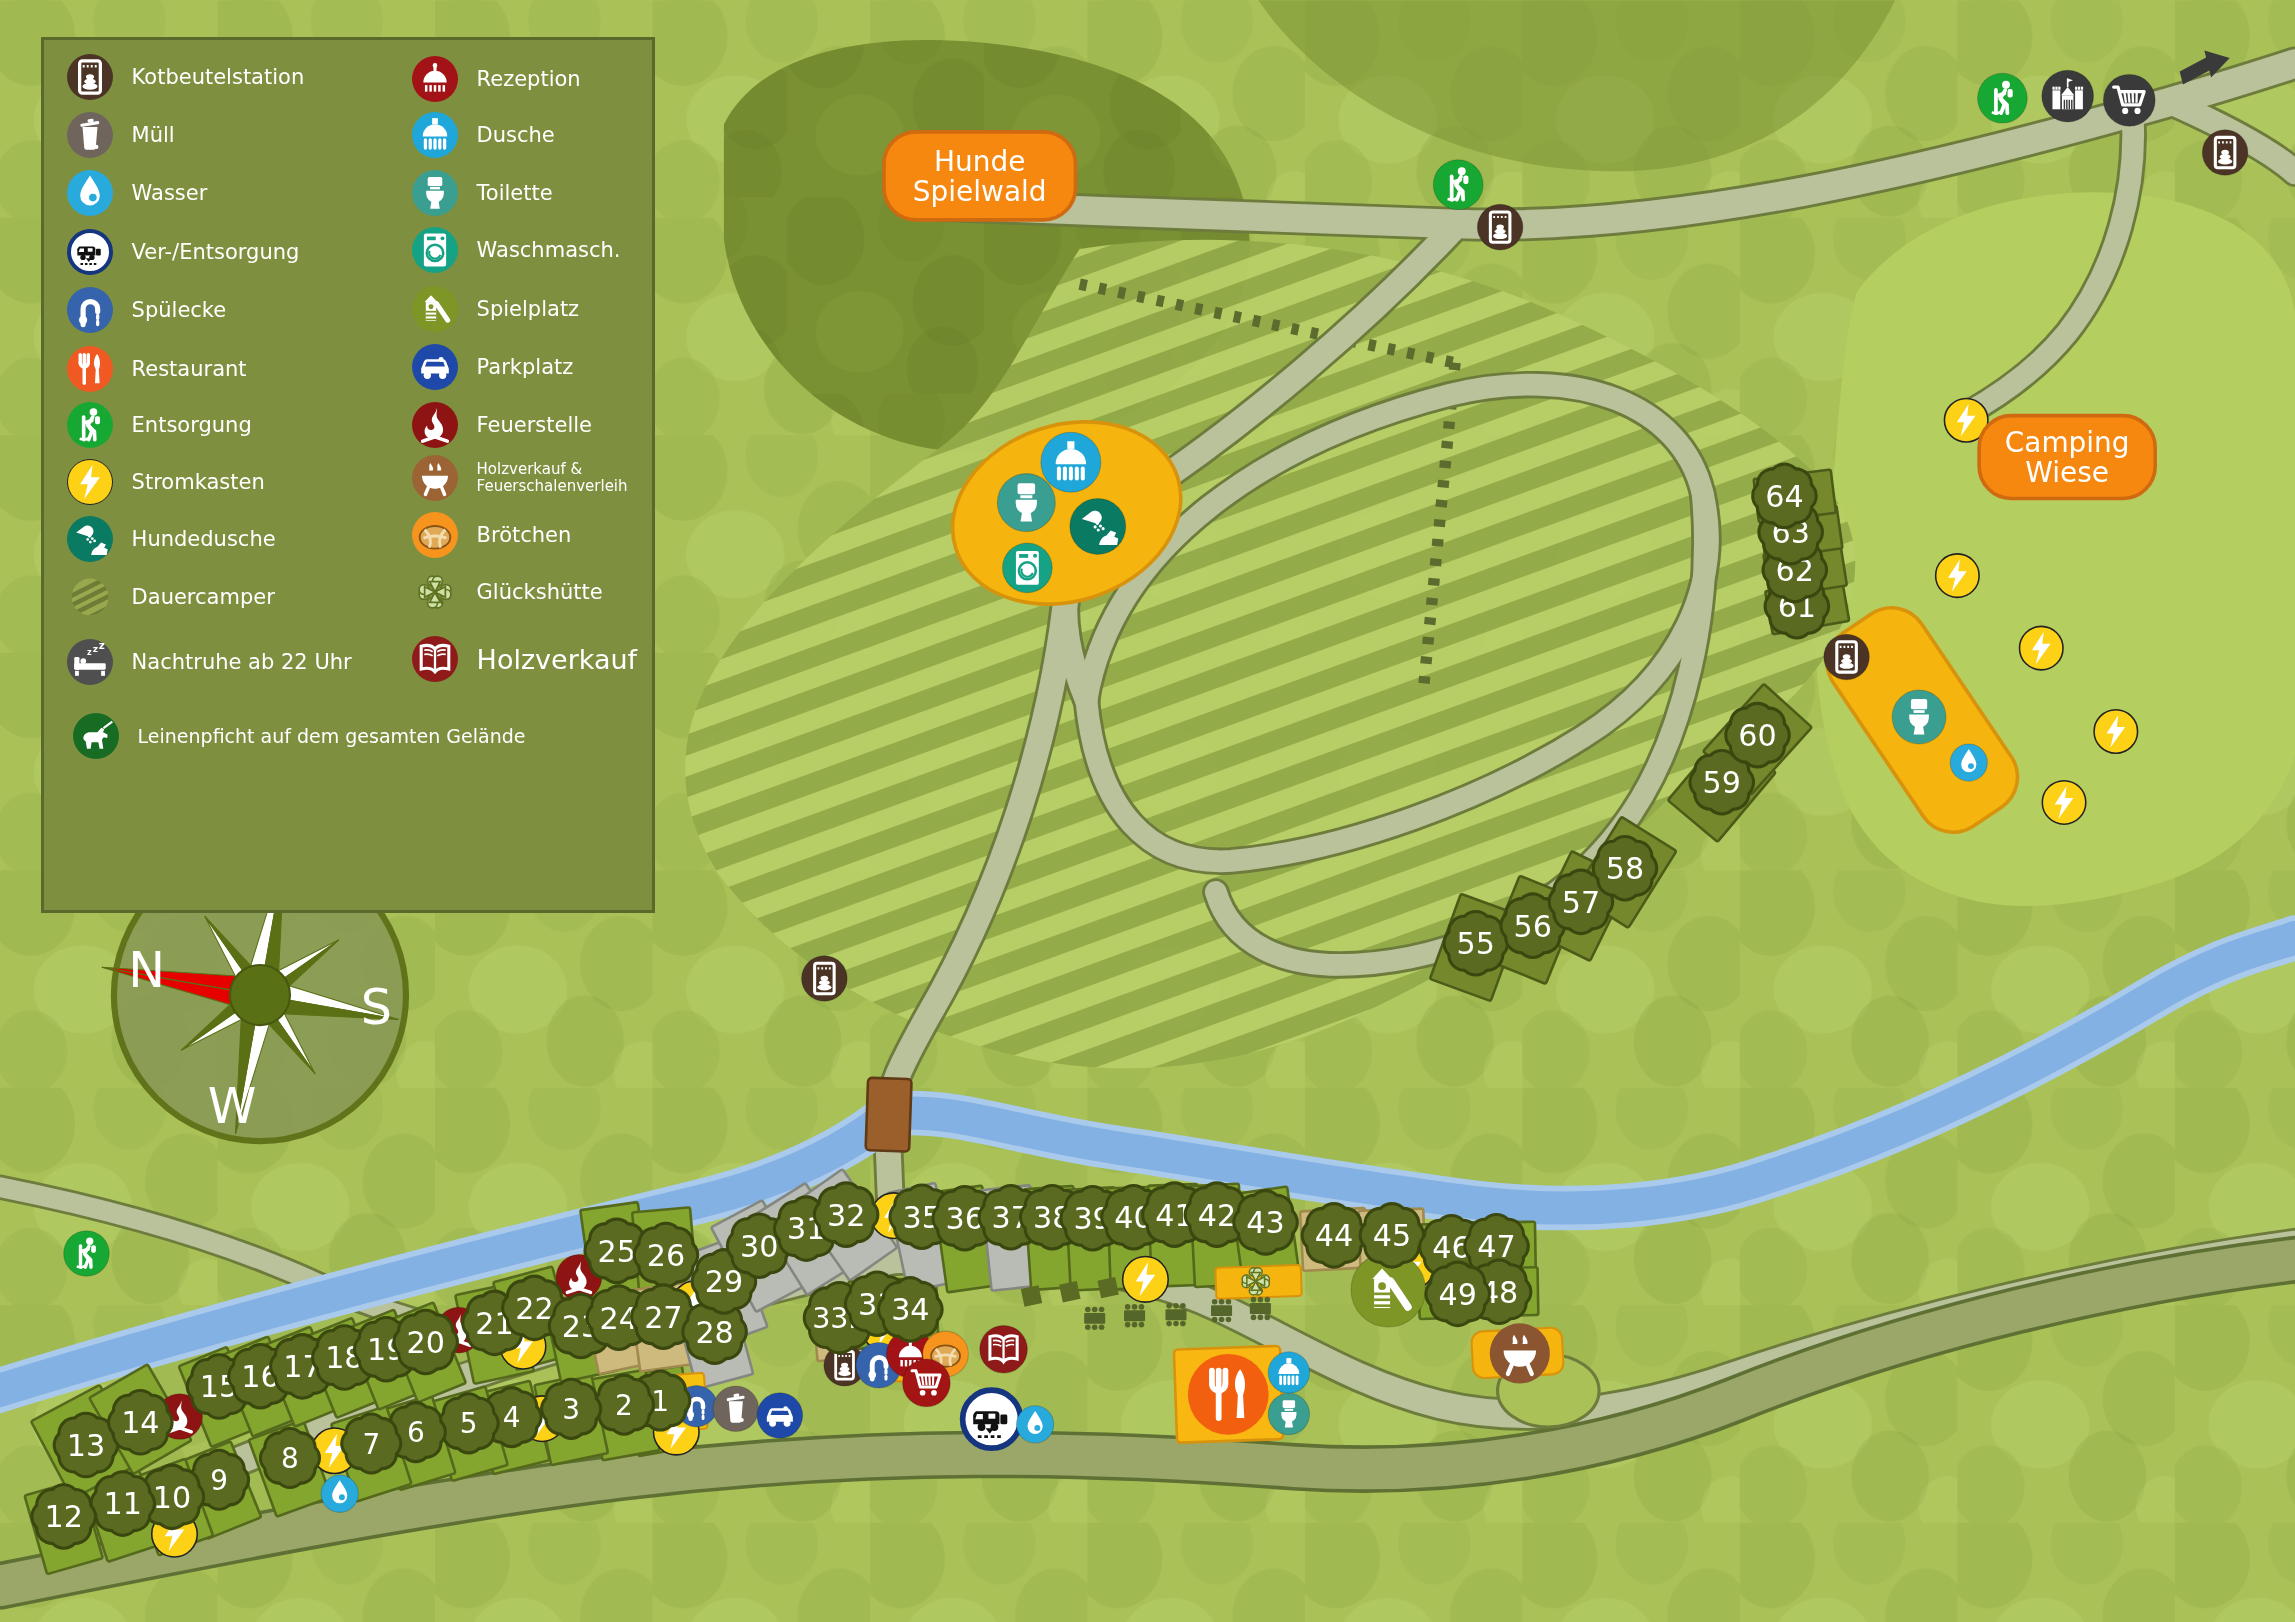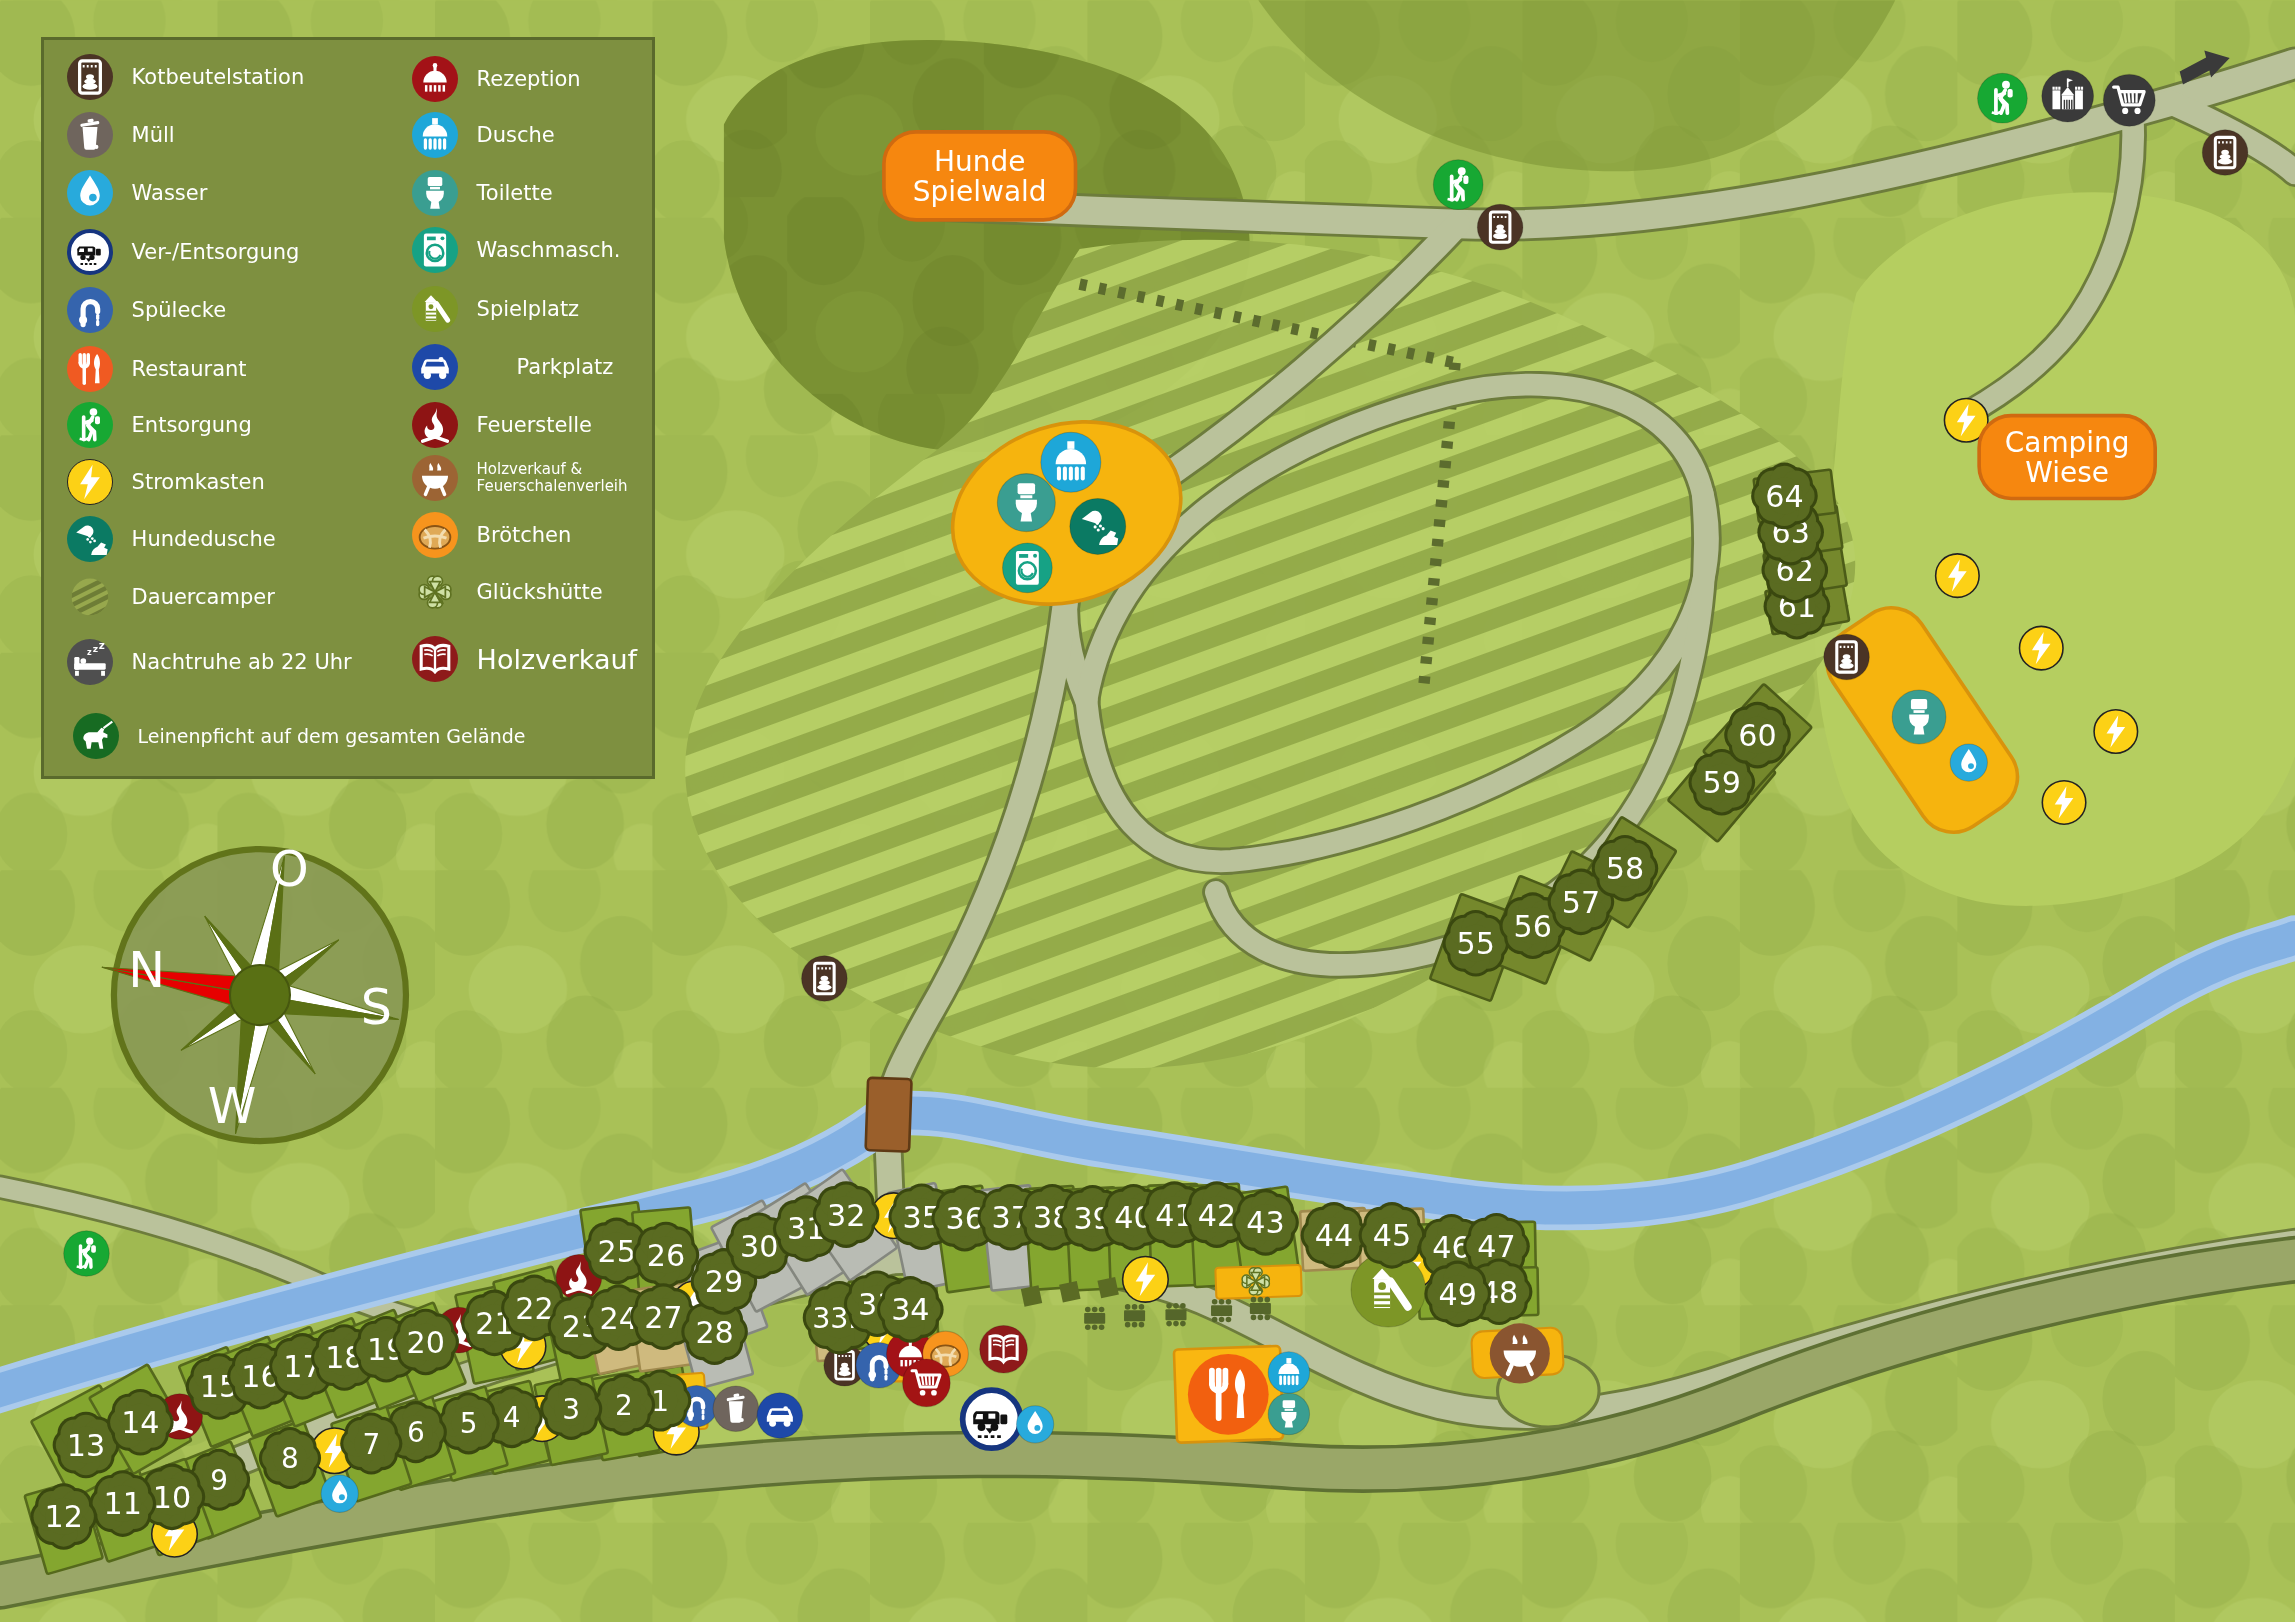--- a/index.html
+++ b/index.html
@@ -1,20 +1,20 @@
 <!DOCTYPE html>
 <html style="font-size:8.3px"><head>
 <meta charset="utf-8">
 <style>
   html,body{margin:0;padding:0;}
   body{width:2295px;height:1623px;overflow:hidden;font-family:"DejaVu Sans",sans-serif;}
   #canvas{position:relative;width:2295px;height:1623px;background:#a9c157;}
   #map{position:absolute;left:0;top:0;}
   
-  #legend{position:absolute;left:41px;top:37px;width:614px;height:742px;
+  #legend{position:absolute;left:41px;top:37px;width:614px;height:876px;
           background:#7e9040;border:3.6px solid #5a6a2c;box-sizing:border-box;}
   .lrow{position:absolute;display:flex;align-items:center;}
   .lic{width:46px;height:46px;border-radius:50%;flex:0 0 auto;display:flex;
        align-items:center;justify-content:center;box-sizing:border-box;}
   .lic svg{width:46px;height:46px;display:block;}
   .lic.flat{background:transparent !important;}
   .llab{margin-left:18.6px;color:#fff;font-size:21px;white-space:nowrap;}
   .llab.small{font-size:15px;line-height:17px;}
   .llab.big{font-size:27px;}
   .llab.mid{font-size:19px;}
@@ -2391,21 +2391,21 @@
               <line x1="7.2" y1="15.4" x2="12.6" y2="15.4"></line>
               <line x1="7.2" y1="17.4" x2="12.6" y2="17.4"></line>
             </g>
             <path d="M12.8 9.2l5.8 8.6" stroke="#fff" stroke-width="2.6" stroke-linecap="round"></path>
           </svg>
         </span>
         <span class="llab">
           <div>Spielplatz</div>
         </span>
       </div>
-      <div class="lrow" style="left: 368px; top: 304px; gap: 40px;">
+      <div class="lrow" style="left: 368px; top: 304px;">
         <span class="lic" style="background: rgb(30, 73, 168);">
           <svg viewBox="0 0 24 24">
             <path d="M4.8 15.4v-2.6l1.5-3.8a1.7 1.7 0 0 1 1.6-1.1h8.2a1.7 1.7 0 0 1 1.6 1.1l1.5 3.8v2.6z" fill="#fff"></path>
             <path d="M7.7 9.3h8.6l.9 2.4H6.8z" fill="#1e49a8"></path>
             <circle cx="8" cy="16.3" r="1.9" fill="#fff"></circle>
             <circle cx="16" cy="16.3" r="1.9" fill="#fff"></circle>
             <circle cx="15.2" cy="8.1" r="1.3" fill="#fff"></circle>
           </svg>
         </span>
         <span class="llab">

